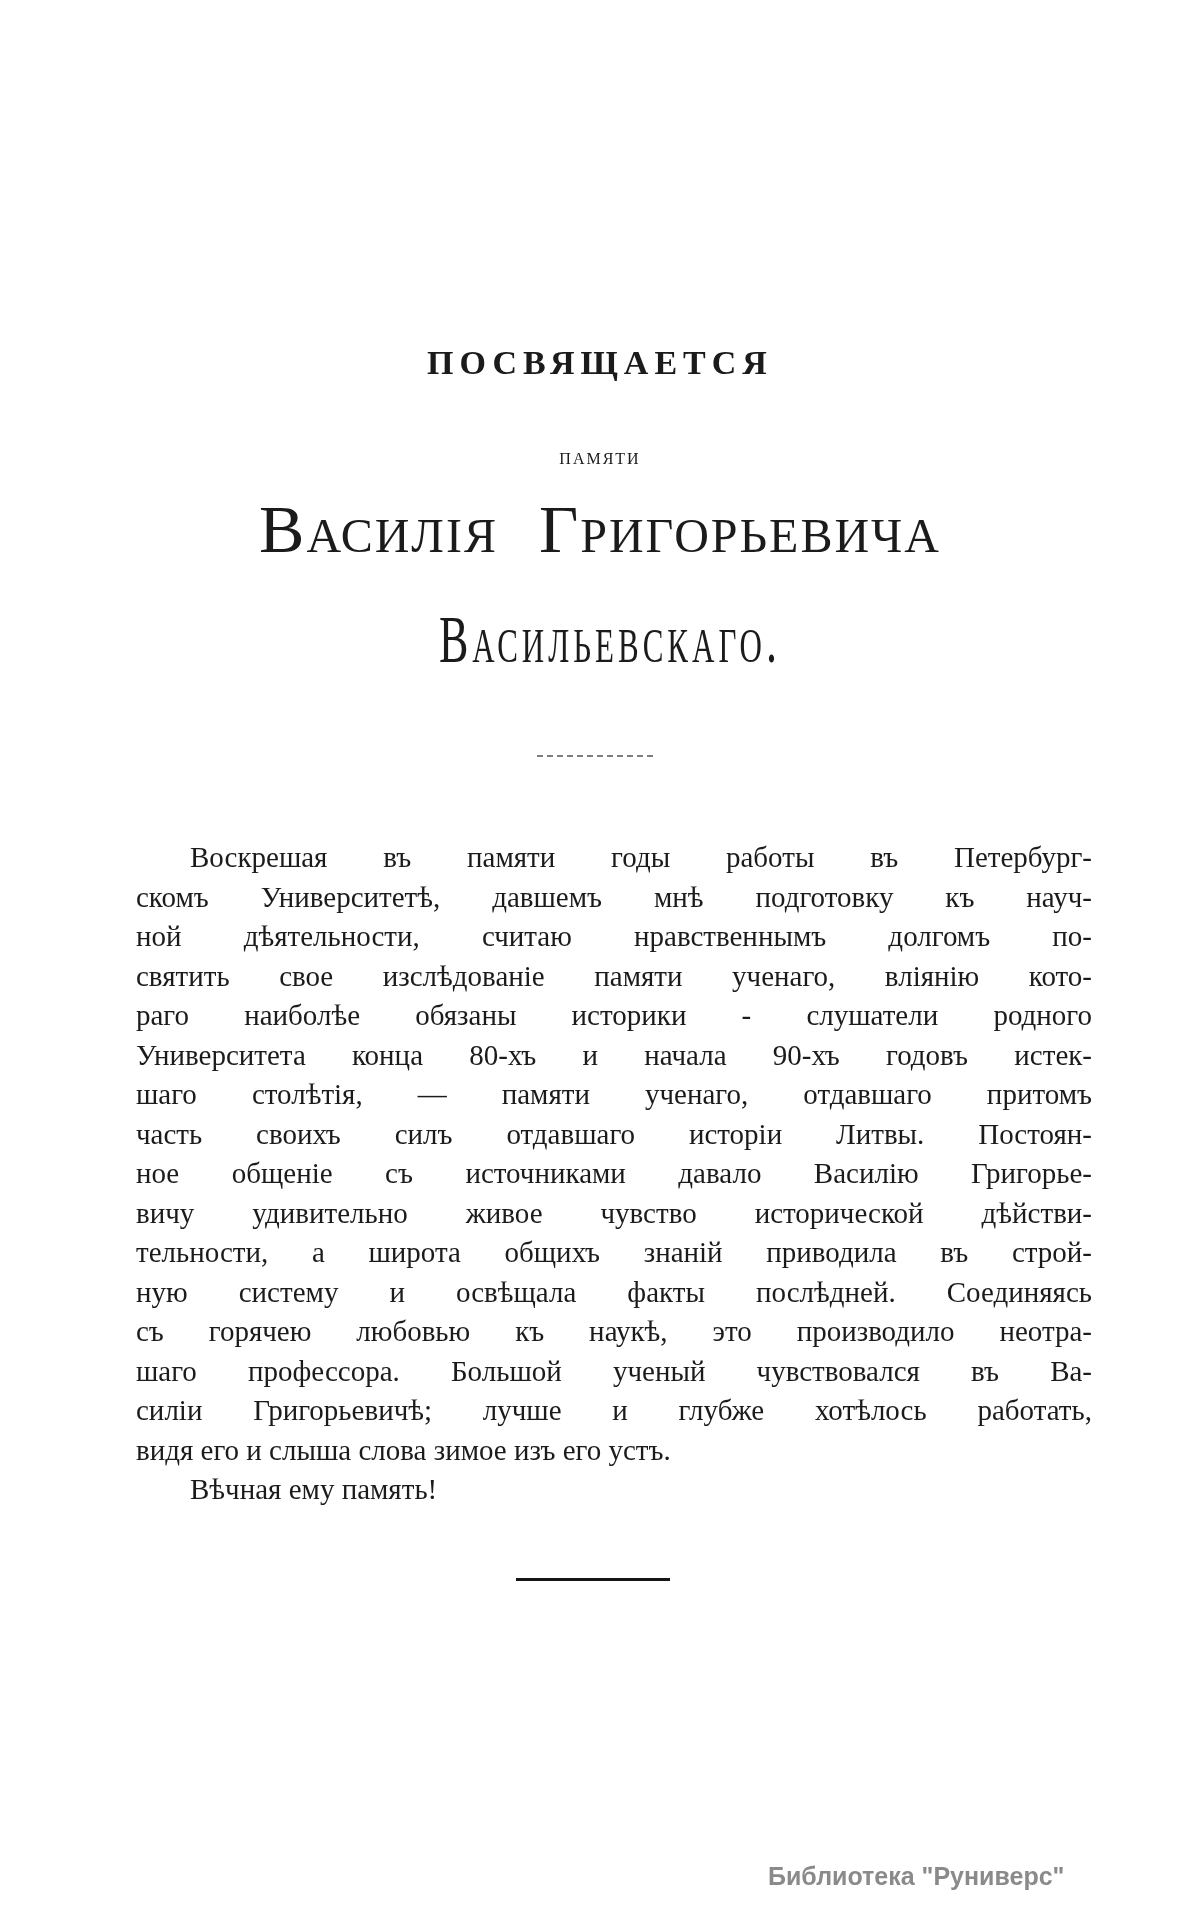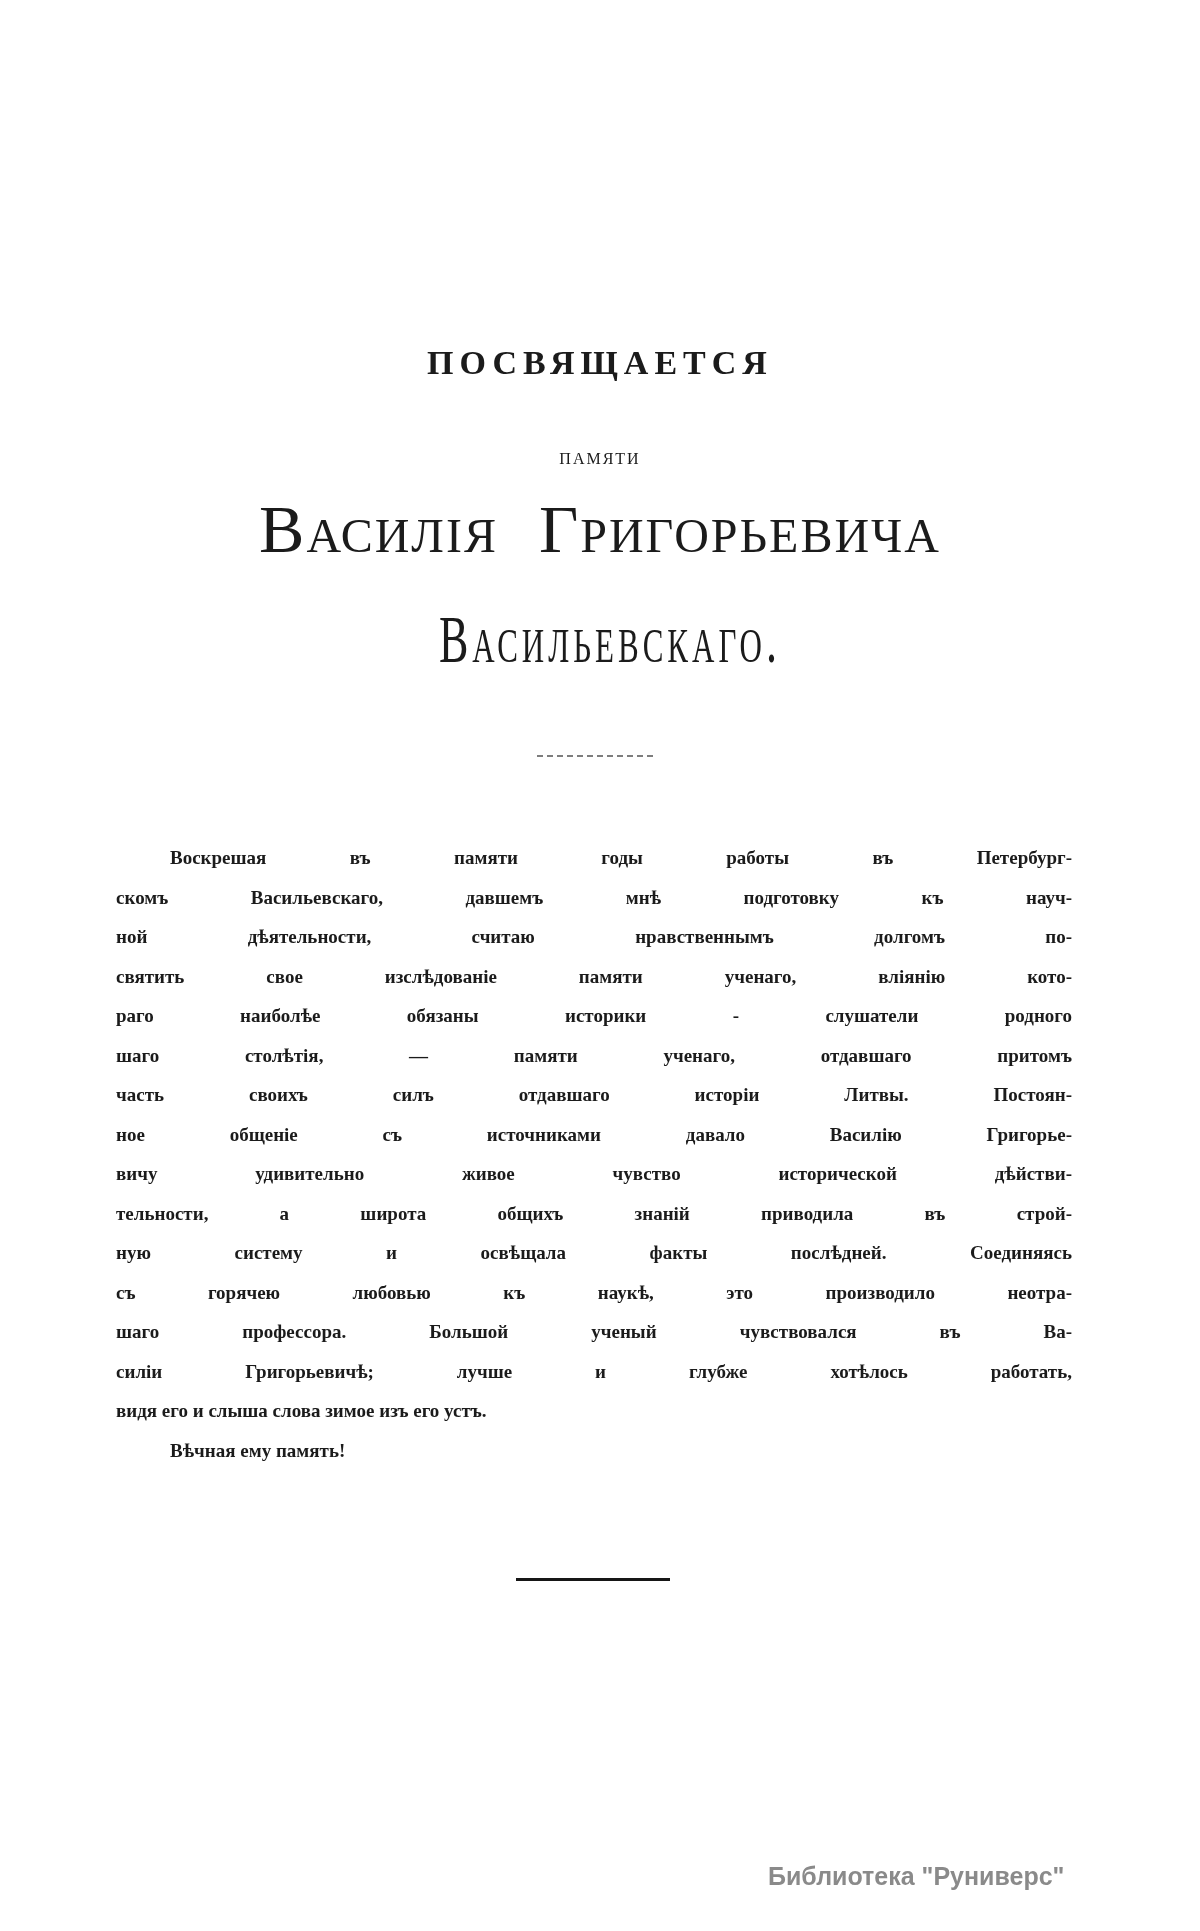--- a/index.html
+++ b/index.html
@@ -57,26 +57,25 @@
     position: absolute;
     top: 755px;
     left: 537px;
     width: 116px;
     height: 0;
     border-top: 2px dashed #7d7d7d;
   }
   .body-text {
     position: absolute;
     top: 838px;
-    left: 116px;
+    left: 136px;
     width: 956px;
-    font-size: 19px;
+    font-size: 29px;
     line-height: 39.5px;
     color: #1b1b1b;
-    font-weight: bold;
   }
   .body-text .line {
     text-align: justify;
     text-align-last: justify;
     white-space: normal;
   }
   .body-text .line.plain {
     text-align: left;
     text-align-last: left;
   }
@@ -114,24 +113,25 @@
   <div class="center-row name">Василія Григорьевича</div>
 
   <div class="center-row surname-row">
     <span class="surname">Васильевскаго.</span>
   </div>
 
   <div class="dash-divider"></div>
 
   <div class="body-text">
     <div class="line indent">Воскрешая въ памяти годы работы въ Петербург-</div>
-    <div class="line">скомъ Васильевскаго, давшемъ мнѣ подготовку къ науч-</div>
+    <div class="line">скомъ Университетѣ, давшемъ мнѣ подготовку къ науч-</div>
     <div class="line">ной дѣятельности, считаю нравственнымъ долгомъ по-</div>
     <div class="line">святить свое изслѣдованіе памяти ученаго, вліянію кото-</div>
     <div class="line">раго наиболѣе обязаны историки - слушатели родного</div>
+    <div class="line">Университета конца 80-хъ и начала 90-хъ годовъ истек-</div>
     <div class="line">шаго столѣтія, — памяти ученаго, отдавшаго притомъ</div>
     <div class="line">часть своихъ силъ отдавшаго исторіи Литвы. Постоян-</div>
     <div class="line">ное общеніе съ источниками давало Василію Григорье-</div>
     <div class="line">вичу удивительно живое чувство исторической дѣйстви-</div>
     <div class="line">тельности, а широта общихъ знаній приводила въ строй-</div>
     <div class="line">ную систему и освѣщала факты послѣдней. Соединяясь</div>
     <div class="line">съ горячею любовью къ наукѣ, это производило неотра-</div>
     <div class="line">шаго профессора. Большой ученый чувствовался въ Ва-</div>
     <div class="line">силіи Григорьевичѣ; лучше и глубже хотѣлось работать,</div>
     <div class="line plain">видя его и слыша слова зимое изъ его устъ.</div>

